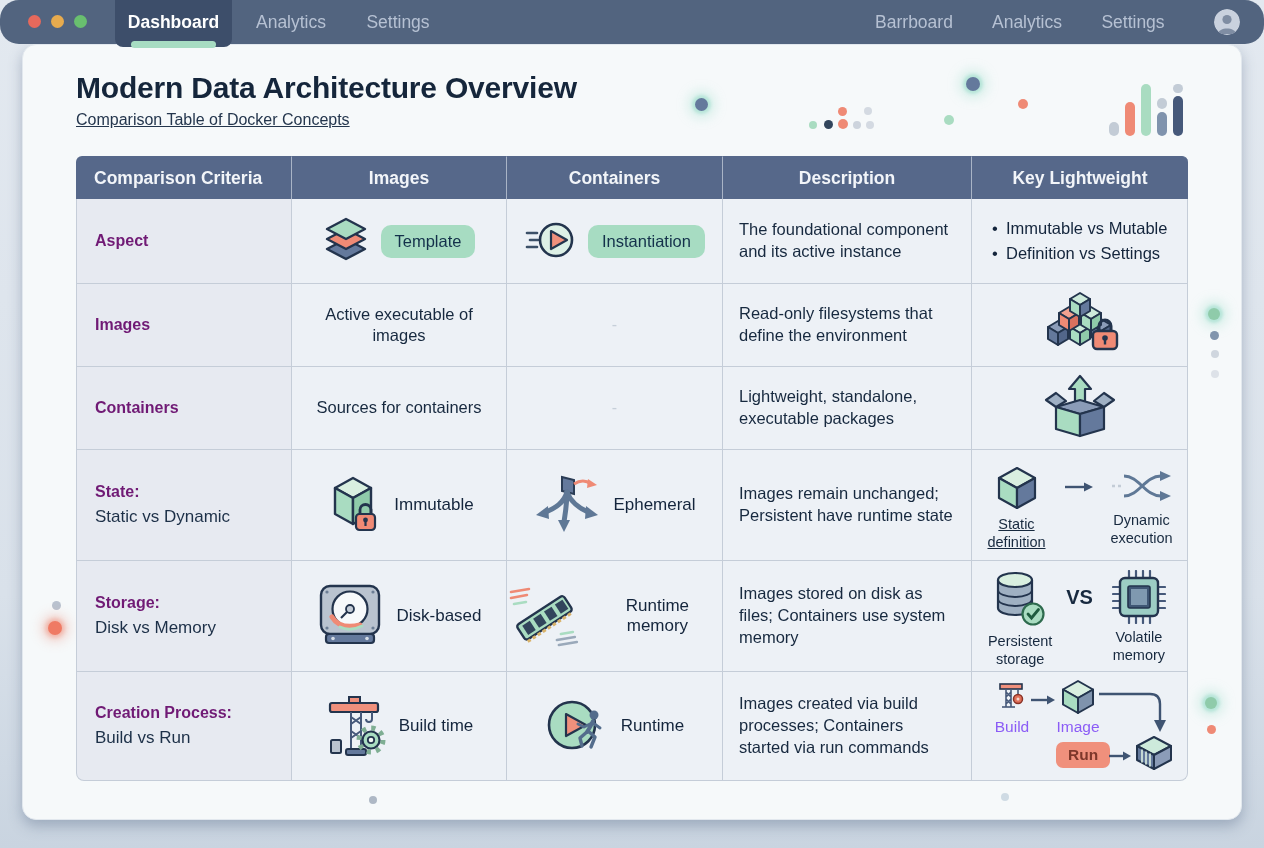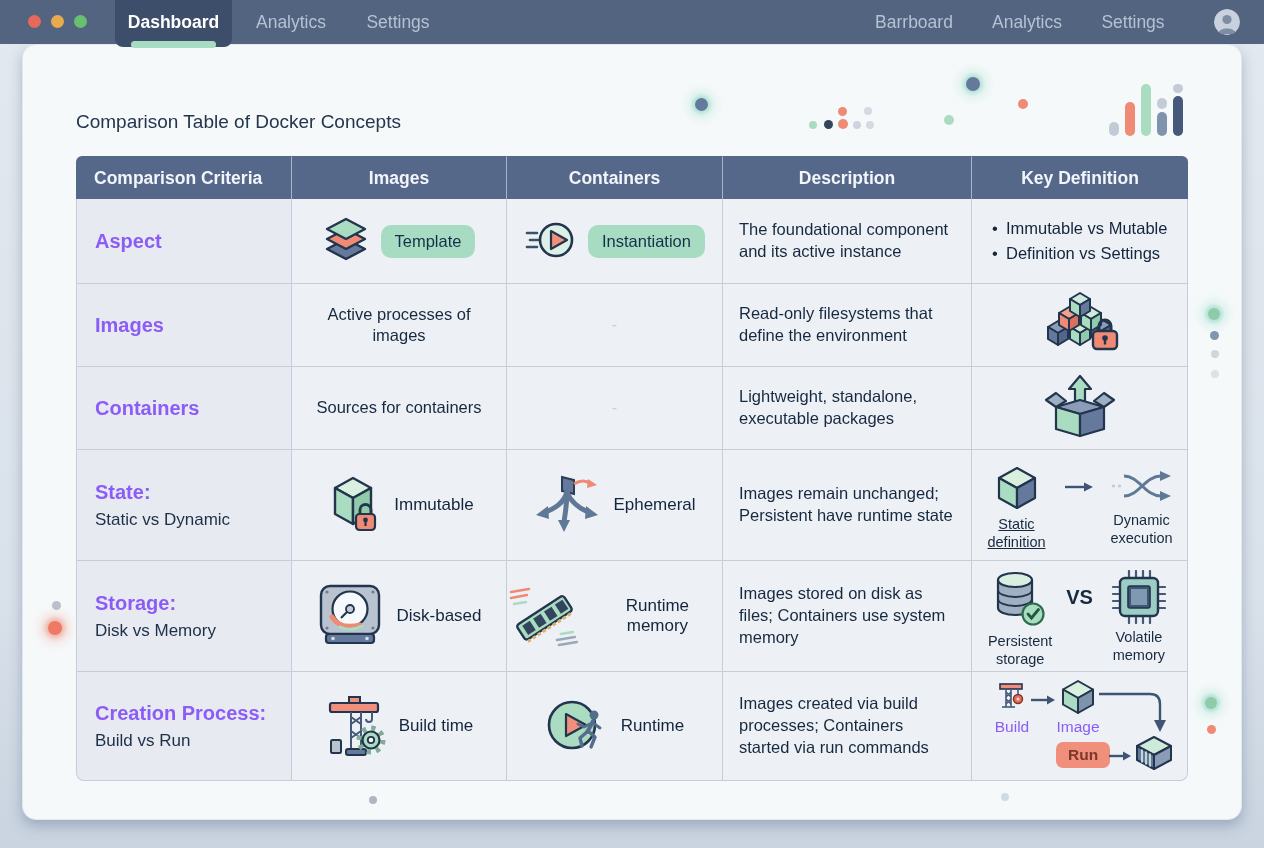--- a/index.html
+++ b/index.html
@@ -8,21 +8,21 @@
     position: relative;
     font-family: "Liberation Sans", sans-serif;
     background: linear-gradient(180deg, #e3e9f0 0%, #d9e1ea 70%, #c9d4e0 100%);
     overflow: hidden;
     color: #17293f;
   }
 
   
   .titlebar {
     position: absolute; left:0; top:0; width:1264px; height:44px;
-    background:#52647f; z-index:5; overflow:visible;
+    background:#52647f; z-index:5; overflow:visible;border-radius:19px;
   }
   .lights { position:absolute; left:28px; top:15px; display:flex; gap:10px; }
   .light { width:13px; height:13px; border-radius:50%; display:inline-block; }
   .light.red{ background:#e6695c; } .light.yellow{ background:#e7ab4e; } .light.green{ background:#69bf6f; }
   .tabbg {
     position:absolute; left:115px; top:0; width:117px; height:47px;
     background:#3d4e6a; border-radius:0 0 8px 8px;
   }
   .tabpill {
     position:absolute; left:131px; top:41px; width:85px; height:7px;
@@ -47,21 +47,21 @@
     background:#f6f9fa; border:1px solid #e2e8ee;
     border-radius:14px; z-index:2;
     box-shadow:0 6px 14px rgba(70,90,120,.35);
   }
   .page-title {
     position:absolute; left:53px; top:26px;
     font-size:30px; font-weight:bold; color:#15263b; letter-spacing:-0.2px;
   }
   .page-subtitle {
     position:absolute; left:53px; top:66px;
-    font-size:19px; color:#24364d;
+    font-size:16px; color:#24364d;text-decoration:underline;
   }
 
   
   .dot { position:absolute; border-radius:50%; }
   .glow-teal { box-shadow:0 0 3px 3px rgba(150,220,200,.5), 0 0 12px 7px rgba(150,220,200,.35); }
   .glow-salmon { box-shadow:0 0 4px 3px rgba(240,144,124,.5), 0 0 12px 7px rgba(240,144,124,.3); }
   .minibars { position:absolute; left:1086px; top:41px; width:92px; height:50px; display:flex; align-items:flex-end; gap:6px; }
   .minibars .bar { width:10px; border-radius:5px; }
   .barstack { display:flex; flex-direction:column; gap:3px; align-items:center; justify-content:flex-end; }
 
@@ -86,21 +86,21 @@
   .data-table td:first-child {
     background:#e7eaf1; text-align:left; padding:0 14px 0 18px;
     border-left:1px solid #c5cdd8;
   }
   .data-table td:last-child { border-right:1px solid #c5cdd8; }
   .data-table tr.last td:first-child { border-bottom-left-radius:8px; }
   .data-table tr.last td:last-child { border-bottom-right-radius:8px; }
   tr.r1 td{ height:85px; } tr.r2 td{ height:83px; } tr.r3 td{ height:83px; }
   tr.r4 td{ height:111px; } tr.r5 td{ height:111px; } tr.r6 td{ height:108px; }
 
-  .crit-main { font-size:20px; font-weight:bold; color:#8b5cf6; display:block; line-height:1.25; }
+  .crit-main { font-size:16px; font-weight:bold; color:#701a75; display:block; line-height:1.25; }
   .crit-sub { font-size:17px; color:#1d3048; display:block; line-height:1.25; margin-top:4px; }
   .cellflex { display:flex; align-items:center; justify-content:center; gap:12px; }
   .badge {
     background:#a7dcc2; color:#14314b; border-radius:10px;
     padding:7px 14px; font-size:16.5px; white-space:nowrap;
   }
   .icon-label { font-size:17px; color:#14253c; }
   .plain-text { font-size:16.5px; color:#17293f; line-height:1.3; padding:0 22px; }
   .dash { font-size:16px; color:#c6cfd9; }
   .desc { font-size:16.5px; color:#17293f; line-height:1.32; padding:0 14px 0 16px; text-align:left; }
@@ -143,20 +143,21 @@
     <svg width="26" height="26" viewBox="0 0 26 26">
       <circle cx="13" cy="13" r="13" fill="#c9d1de"></circle>
       <circle cx="13" cy="10.5" r="4.6" fill="#7f8da3"></circle>
       <path d="M3.5,25 C5,17.5 21,17.5 22.5,25 Z" fill="#7f8da3"></path>
     </svg>
   </span>
 </div>
 
 <div class="card">
 
+  <div class="page-title">Modern Data Architecture Overview</div>
   <div class="page-subtitle">Comparison Table of Docker Concepts</div>
 
   <span class="dot glow-teal" style="left:672px;top:53px;width:13px;height:13px;background:#64799c;"></span>
   <span class="dot" style="left:815px;top:62px;width:9px;height:9px;background:#ef8a75;"></span>
   <span class="dot" style="left:841px;top:62px;width:8px;height:8px;background:#d4dae2;"></span>
   <span class="dot" style="left:786px;top:76px;width:8px;height:8px;background:#a9dcc1;"></span>
   <span class="dot" style="left:801px;top:75px;width:9px;height:9px;background:#32455c;"></span>
   <span class="dot" style="left:815px;top:74px;width:10px;height:10px;background:#ef8a75;"></span>
   <span class="dot" style="left:830px;top:76px;width:8px;height:8px;background:#cdd4dd;"></span>
   <span class="dot" style="left:843px;top:76px;width:8px;height:8px;background:#d4dae2;"></span>
@@ -195,21 +196,21 @@
         <col style="width:216px">
         <col style="width:249px">
         <col style="width:216px">
       </colgroup>
     <thead>
       <tr>
         <th>Comparison Criteria</th>
         <th>Images</th>
         <th>Containers</th>
         <th>Description</th>
-        <th>Key Definition</th>
+        <th>Key Lightweight</th>
       </tr>
     </thead>
     <tbody>
 
       <tr class="r1">
         <td>
             <span class="crit-main">Aspect</span>
           </td>
         <td>
           <div class="cellflex">
@@ -246,21 +247,21 @@
             <li>Definition vs Settings</li>
           </ul>
         </td>
       </tr>
 
       <tr class="r2">
         <td>
             <span class="crit-main">Images</span>
           </td>
         <td>
-            <div class="plain-text">Active processes of images</div>
+            <div class="plain-text">Active executable of images</div>
           </td>
         <td><span class="dash">-</span></td>
         <td>
             <div class="desc">Read-only filesystems that define the environment</div>
           </td>
         <td>
           <svg width="84" height="72" viewBox="0 0 84 72">
             <g stroke="#23344d" stroke-width="2" stroke-linejoin="round">
               <g transform="translate(20,40)">
                   <polygon points="0,-6 10,0 0,6 -10,0" fill="#8b9cb8"></polygon>

